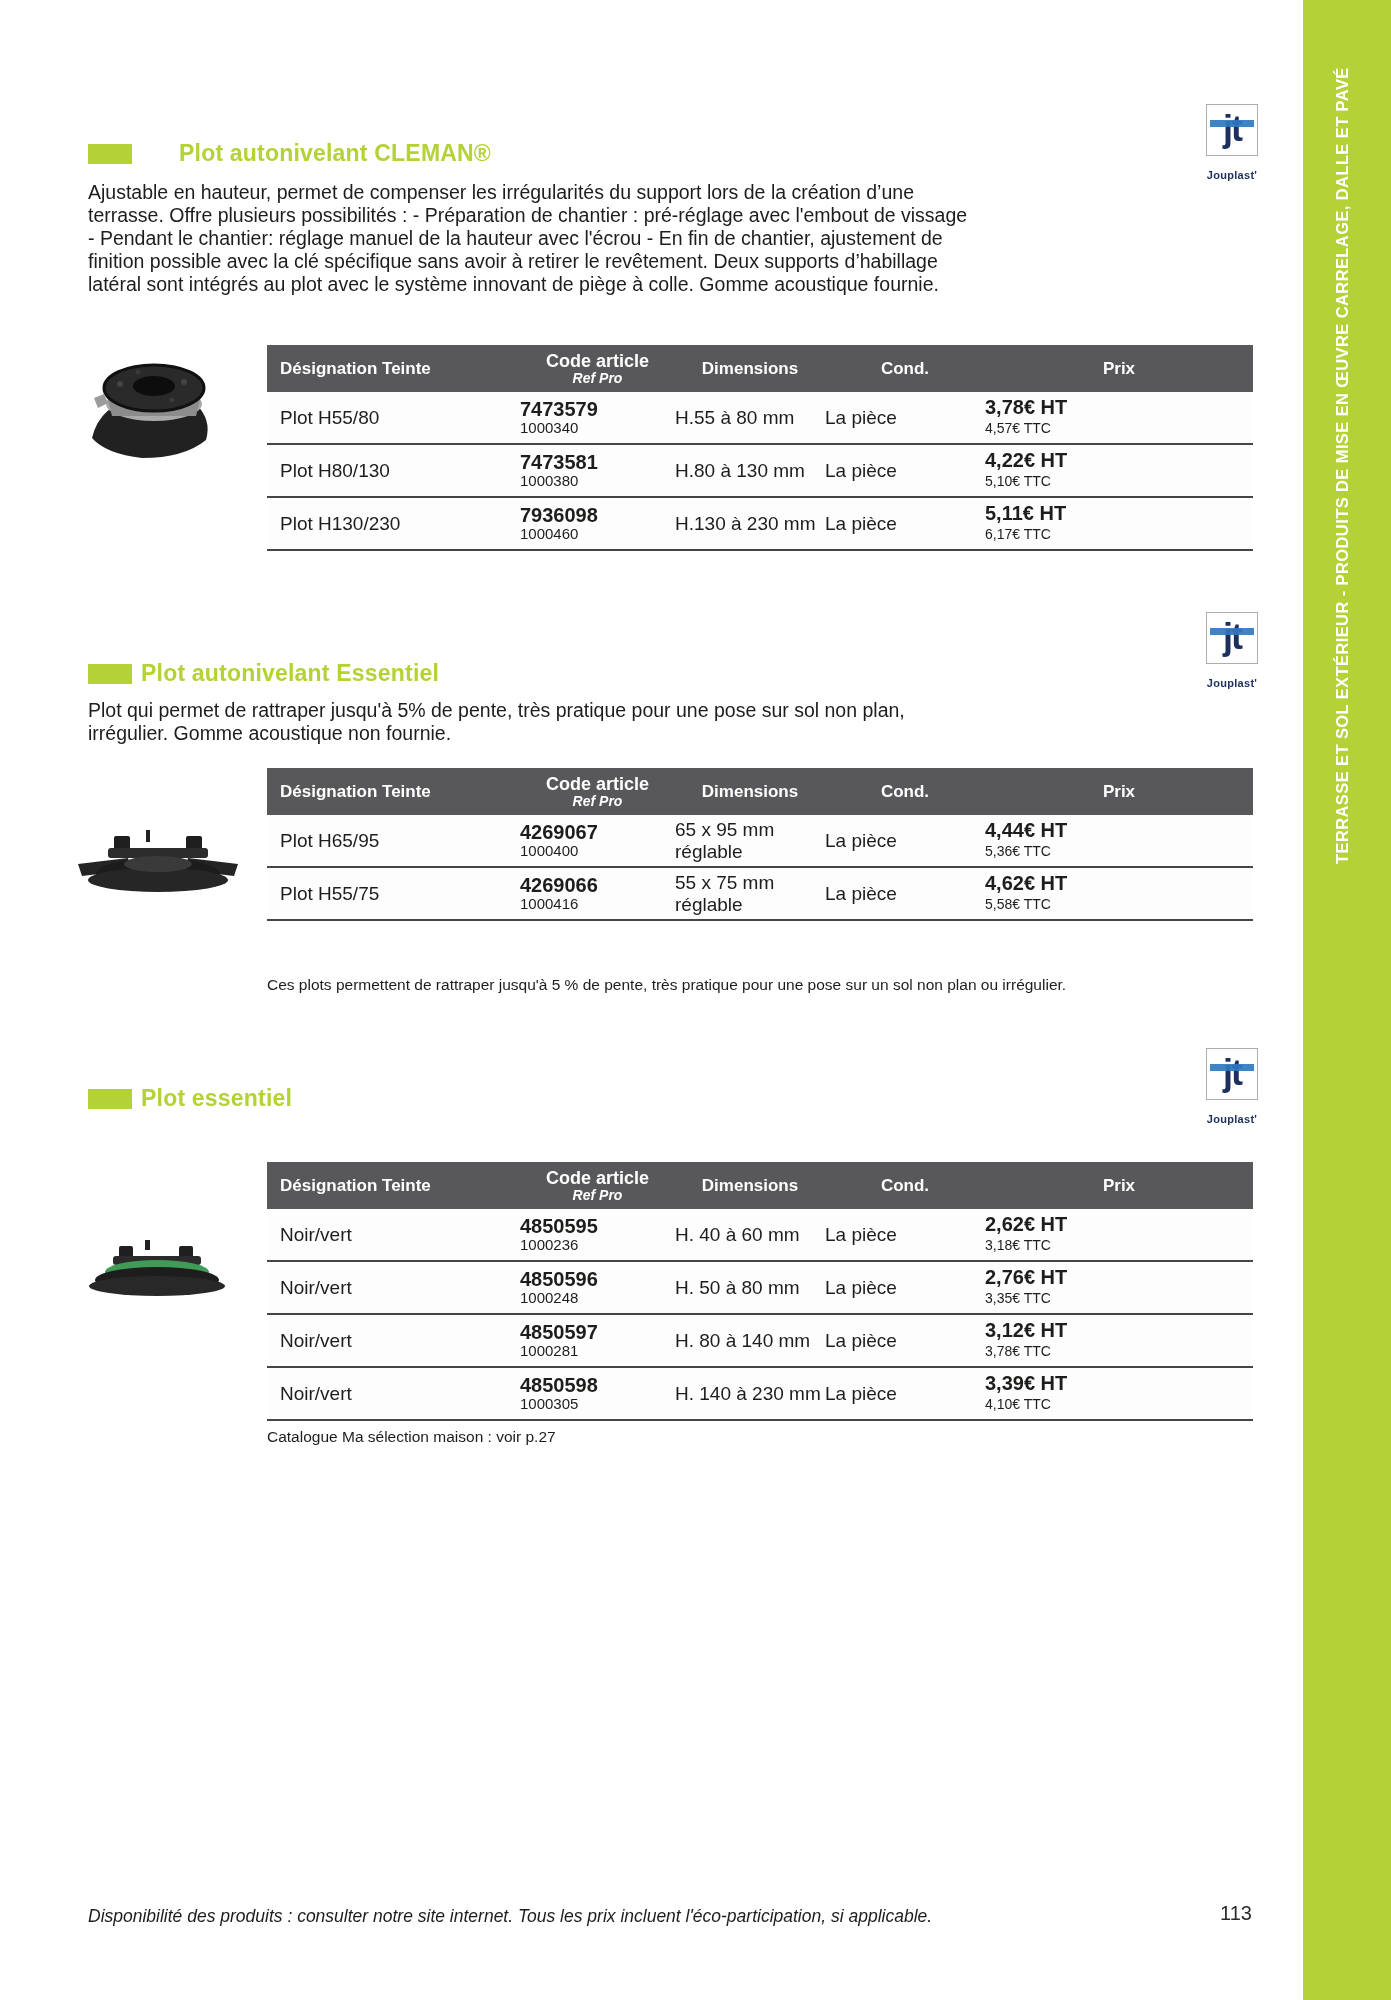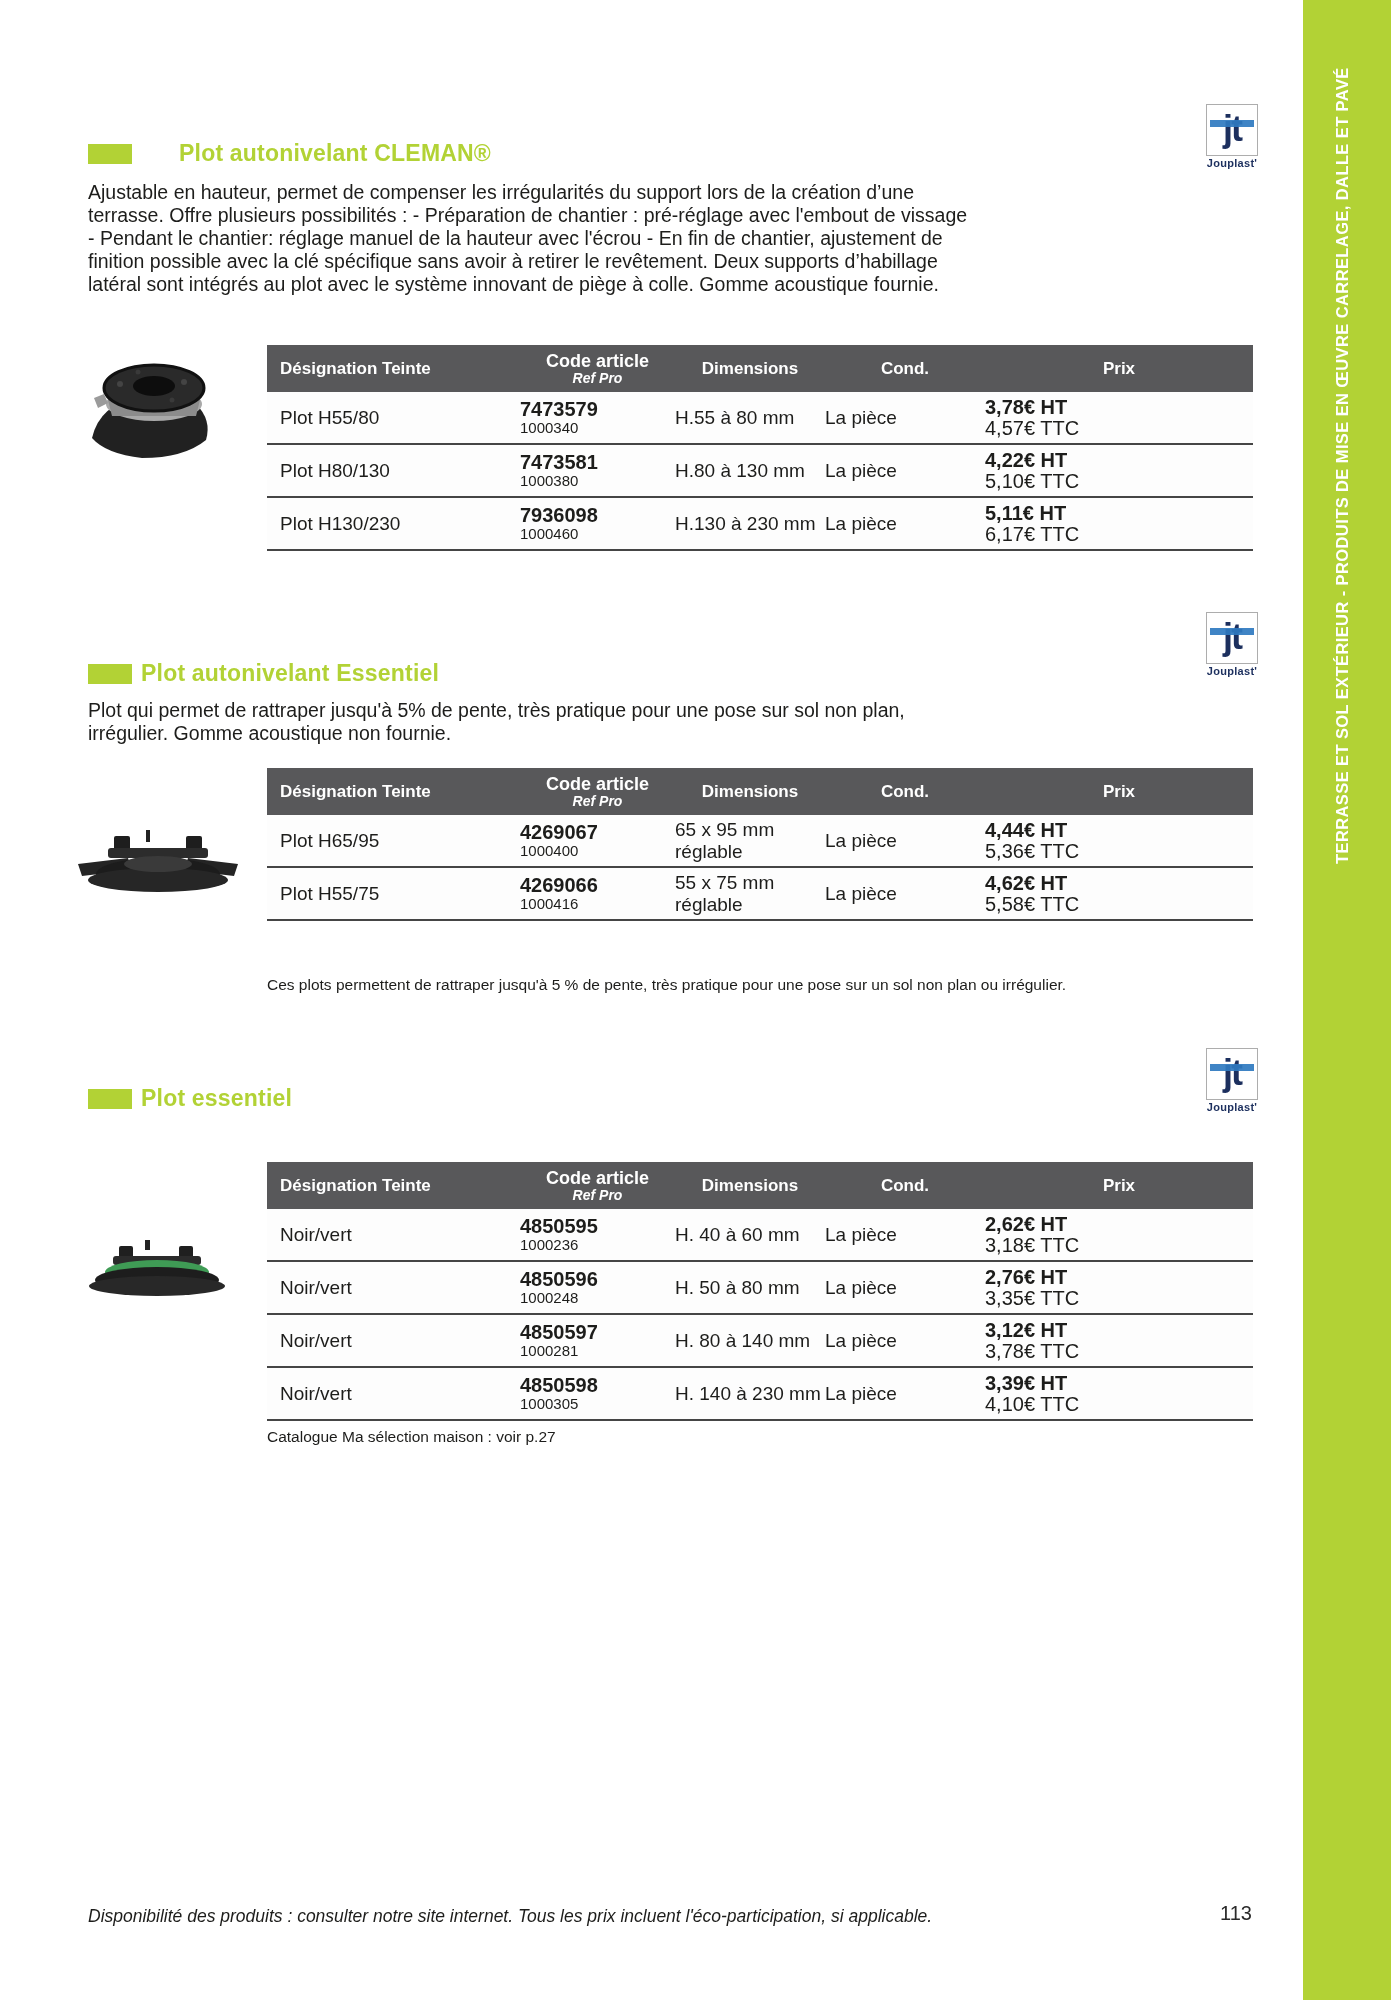--- a/index.html
+++ b/index.html
@@ -21,35 +21,35 @@
   .bullet{display:inline-block;width:44px;height:20px;background:var(--accent,#b2d235);}
   .sec-title{margin:0;font-size:23px;font-weight:bold;color:var(--accent,#b2d235);letter-spacing:.2px;}
   
   .desc{position:absolute;left:88px;width:1130px;margin:0;
         font-size:19.5px;line-height:23px;white-space:pre-line;}
   
   .jlogo{position:absolute;left:1200px;width:64px;text-align:center;}
   .jbox{position:relative;width:50px;height:50px;margin:0 auto;border:1px solid #adadad;background:#fff;}
   .jt{font-weight:800;font-size:36px;line-height:48px;color:var(--logo-navy,#1c2f5e);letter-spacing:-2px;}
   .jbar{position:absolute;left:3px;right:3px;top:15px;height:7px;background:var(--logo-blue,#2f7ac0);opacity:.92;}
-  .jcaption{margin-top:1px;font-size:11px;font-weight:bold;color:var(--logo-navy,#1c2f5e);letter-spacing:.3px;}
+  .jcaption{margin-top:13px;font-size:11px;font-weight:bold;color:var(--logo-navy,#1c2f5e);letter-spacing:.3px;}
   
   .ptable{position:absolute;left:267px;width:986px;border-collapse:collapse;table-layout:fixed;}
   .ptable th{background:var(--header-gray,#58585a);color:#fff;font-size:17px;font-weight:bold;
              height:47px;text-align:center;vertical-align:middle;padding:0;}
   .ptable th.left{text-align:left;padding-left:13px;}
   .ptable th .code-h{display:block;font-size:18px;line-height:19px;}
   .ptable th .sub{display:block;font-style:italic;font-size:14px;font-weight:bold;line-height:15px;}
   .ptable td{height:51px;border-bottom:2px solid #454545;background:#fdfdfd;
              font-size:19px;vertical-align:middle;padding:0;}
   .ptable td.designation{text-align:left;padding-left:13px;}
   .ptable td .code{font-weight:bold;font-size:20px;line-height:21px;}
   .ptable td .ref{font-size:15px;line-height:16px;}
   .ptable td .ht{font-weight:bold;font-size:20px;line-height:21px;}
-  .ptable td .ttc{font-size:20px;line-height:20px;}
+  .ptable td .ttc{font-size:14px;line-height:20px;}
   
   .tnote{position:absolute;left:267px;width:990px;margin:0;font-size:15.5px;}
   
   .pimg{position:absolute;}
   
   .footer-text{position:absolute;left:88px;top:1906px;width:1060px;margin:0;
                font-style:italic;font-size:17.5px;}
   .page-number{position:absolute;left:1190px;top:1902px;width:62px;text-align:right;
                font-size:20px;color:#2b2b2b;}
 </style>

